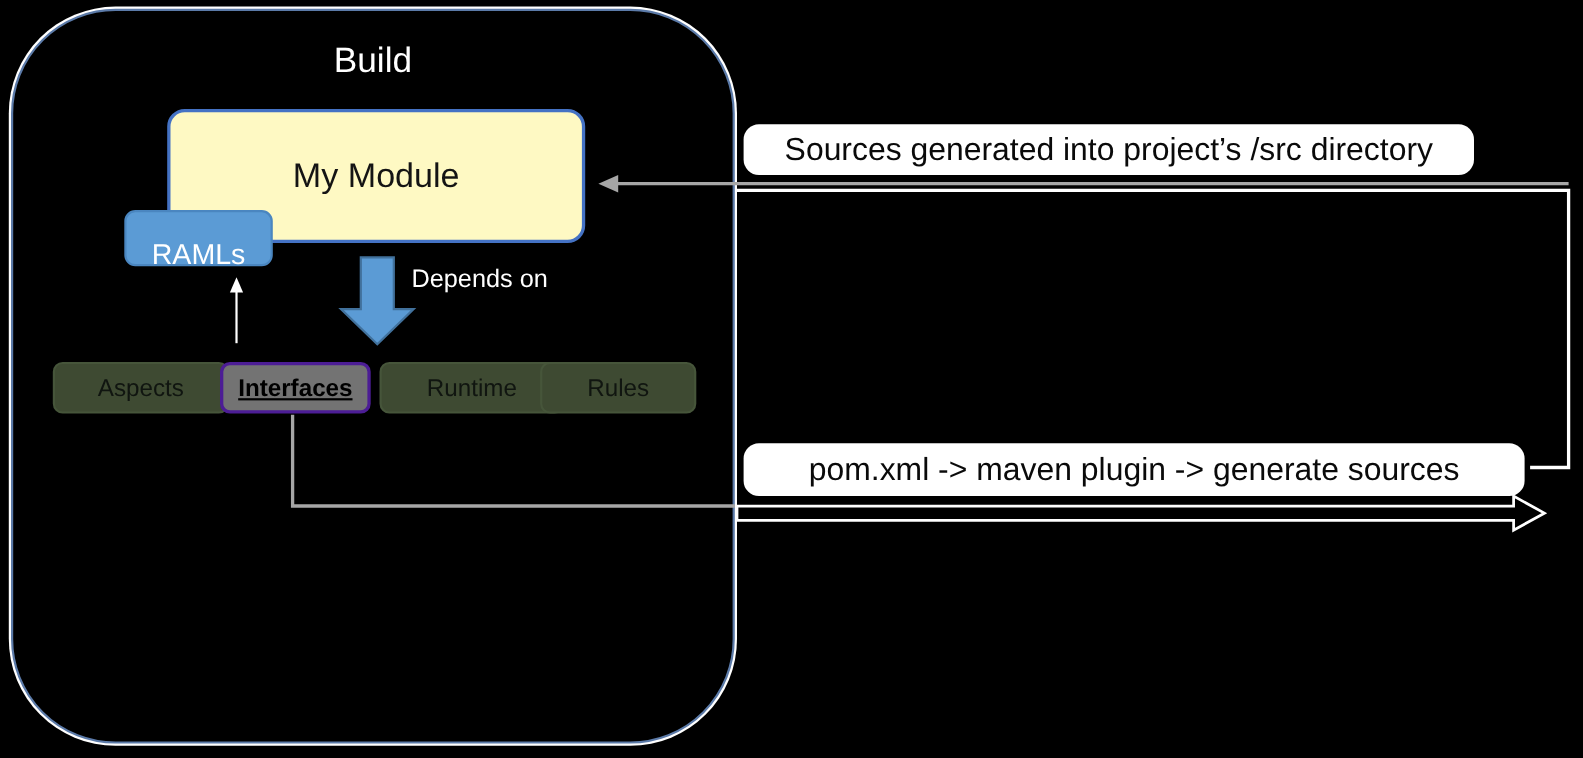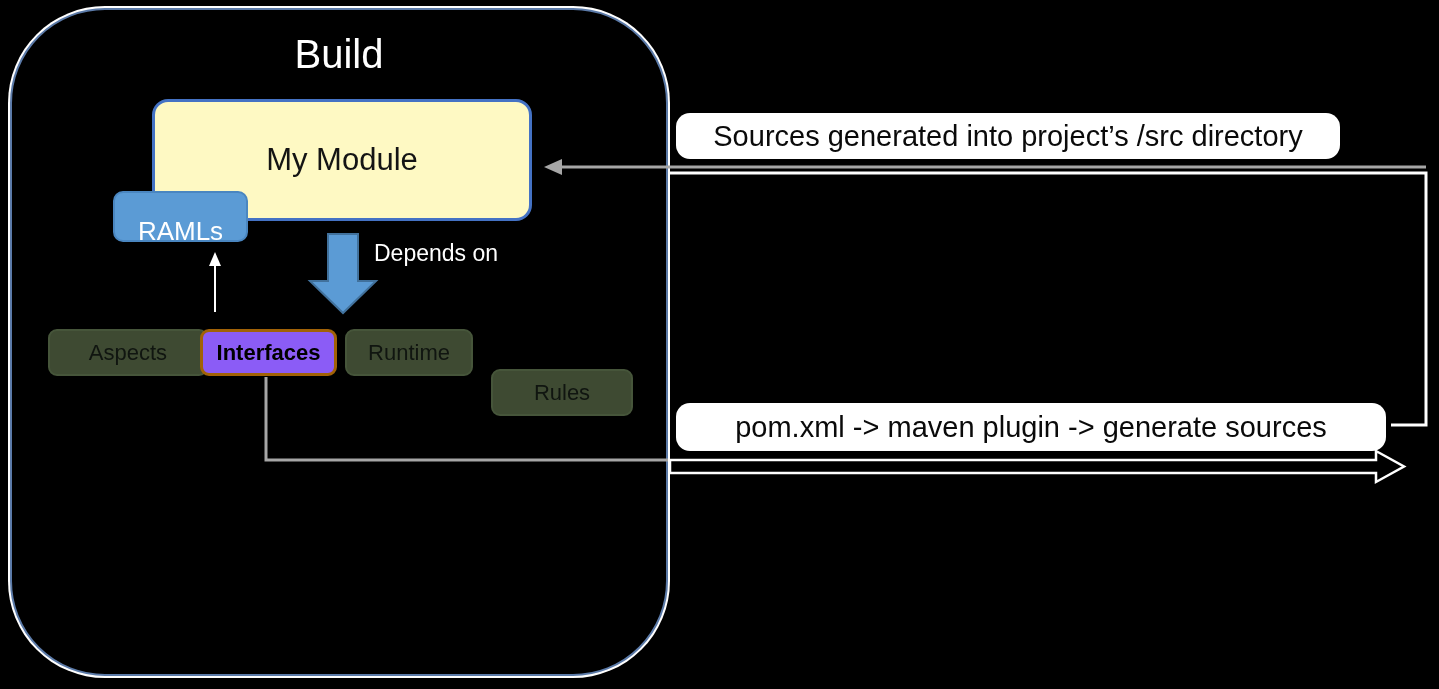--- a/index.html
+++ b/index.html
@@ -16,21 +16,21 @@
   .build-container{
     left:10px;top:8px;width:654px;height:664px;
     background:#000;
     border:2px solid #5b7aa8;
     box-shadow:0 0 0 2px #ffffff;
     border-radius:95px;
   }
   .build-title{
     left:10px;top:36px;width:658px;
     text-align:center;
-    color:#ffffff;font-size:40px;line-height:36px;
+    color:#ffffff;font-size:32px;line-height:36px;
   }
 
   
   .my-module{
     left:152px;top:99px;width:380px;height:122px;
     background:#fef9c3;
     border:3px solid #4472c4;
     border-radius:16px;
     display:flex;align-items:center;justify-content:center;
     box-sizing:border-box;
@@ -62,28 +62,29 @@
     display:flex;align-items:center;justify-content:center;
     box-sizing:border-box;
     z-index:3;
   }
   .comp.dark{
     background:#3e4a32;
     border:2px solid #46553a;
   }
   .comp.dark span{color:#101510;font-size:22px;}
   .comp.light{
-    background:#8b5cf6;
-    border:3px solid #a16207;
+    background:#737373;
+    border:3px solid #4c1d95;
+    text-decoration:underline;
   }
   .comp.light span{color:#000;font-size:22px;font-weight:bold;}
   .comp-aspects{left:48px;width:160px;}
   .comp-interfaces{left:200px;width:137px;}
-  .comp-runtime{left:345px;width:128px;}
-  .comp-rules{left:491px;width:142px;margin-top:40px;}
+  .comp-runtime{left:345px;width:168px;}
+  .comp-rules{left:491px;width:142px;}
 
   
   .annotation{
     background:#ffffff;
     border-radius:14px;
     color:#0a0a0a;
     font-size:29px;
     display:flex;align-items:center;justify-content:center;
     box-sizing:border-box;
     z-index:5;

